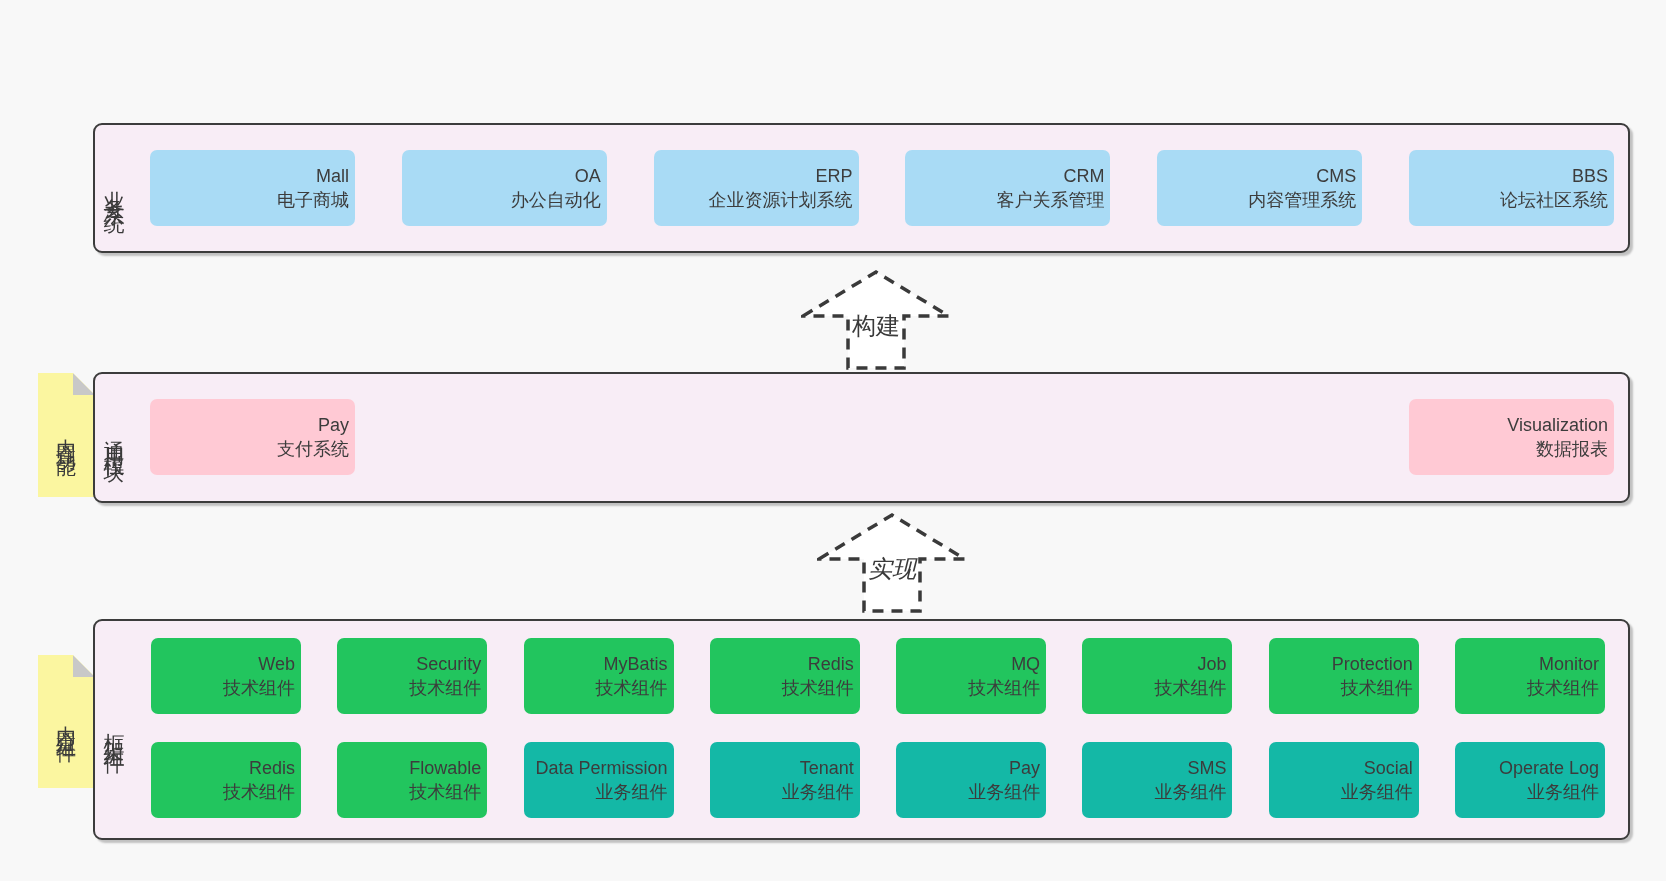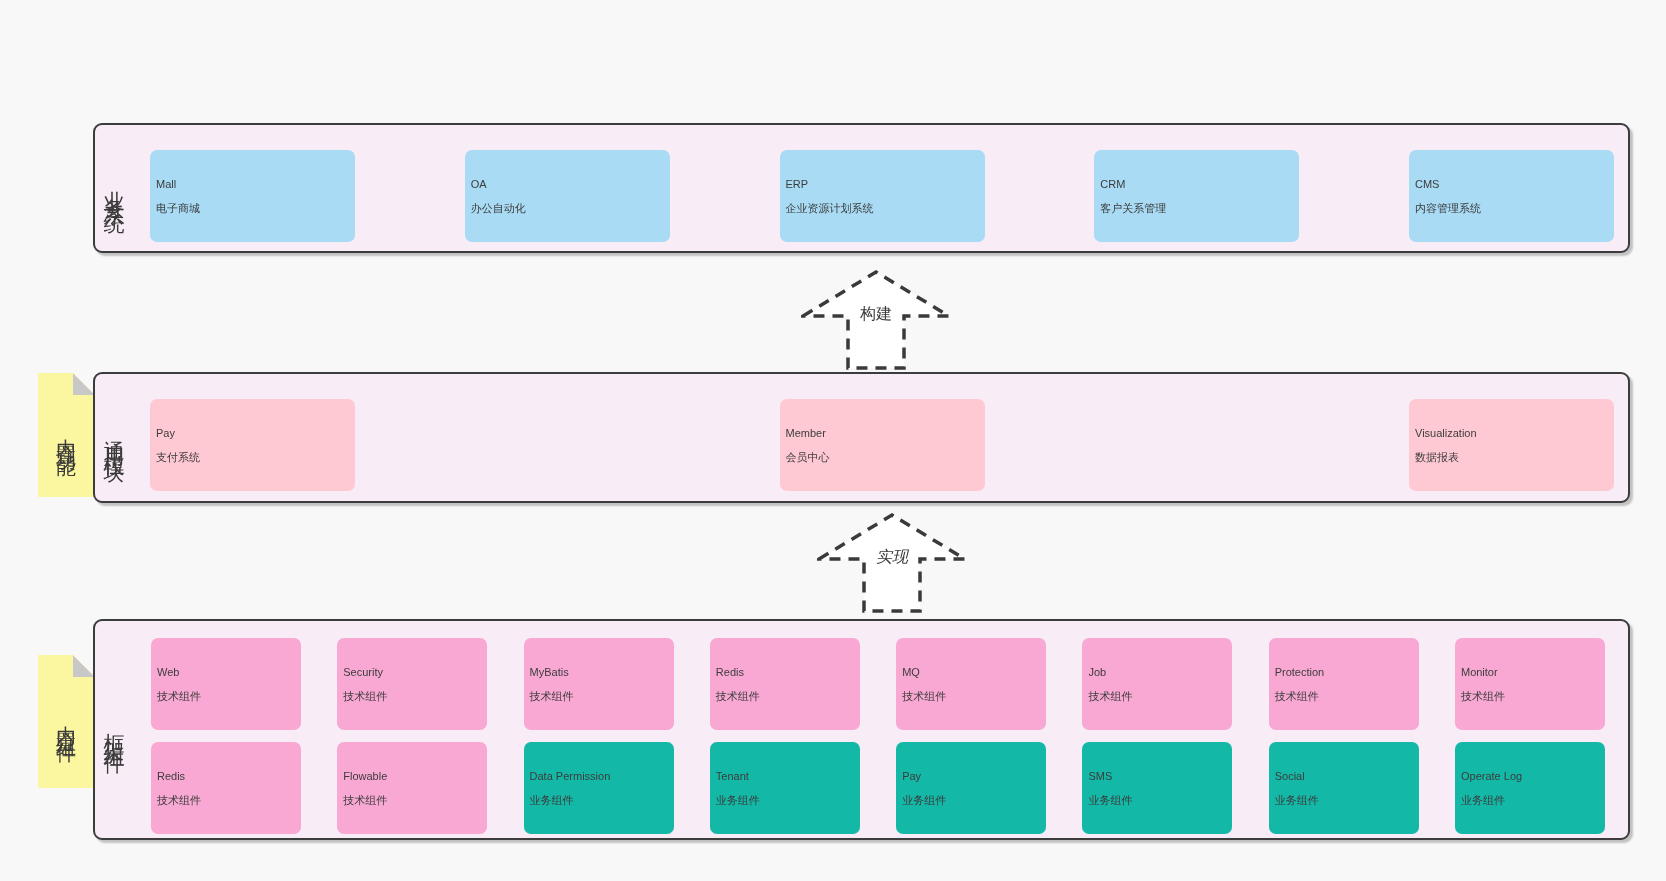--- a/index.html
+++ b/index.html
@@ -63,46 +63,46 @@
   .box-row {
     position:absolute;
     display:flex; justify-content:space-between;
   }
   .row-6 { left:55px; right:14px; top:25px; }
   .row-8 { left:56px; right:23px; }
   #components-row-1 { top:17px; }
   #components-row-2 { top:121px; }
 
   .box {
-    height:92px;
+    height:76px;
     border-radius:7px;
     display:flex; flex-direction:column;
-    align-items:flex-start; justify-content:center;
+    align-items:flex-end; justify-content:center;
     text-align:center;
-    font-size:11px; line-height:24px;
+    font-size:18px; line-height:24px;
     padding:2px 6px;
   }
   .row-6 .box { width:205px; }
   .row-8 .box { width:150px; }
 
   .box--blue       { background:#a9dbf5; }
   .box--red        { background:#f0656a; }
   .box--pink       { background:#ffc9d4; }
-  .box--green      { background:#f9a8d4; }
+  .box--green      { background:#22c55e; }
   .box--lightgreen { background:#14b8a6; }
 
   
   .arrow { position:absolute; width:150px; height:104px; z-index:1; }
   #arrow-build     { left:801px; top:268px; }
   #arrow-implement { left:817px; top:511px;font-style:italic; }
   .arrow svg { display:block; width:150px; height:104px; }
   .arrow-label {
-    position:absolute; left:50%; top:36px;
+    position:absolute; left:50%; top:42px;
     transform:translateX(-50%);
-    font-size:16px; color:#3a3a3a; white-space:nowrap;
+    font-size:24px; color:#3a3a3a; white-space:nowrap;
   }
 </style>
 </head>
 <body>
 
 <div class="canvas">
 
   <div class="note" id="note-modules">
     <span class="note-fold"></span>
     <span class="note-text">内置功能</span>
@@ -128,44 +128,44 @@
           <span class="box-title">ERP</span>
           <span class="box-subtitle">企业资源计划系统</span>
         </div>
         <div class="box box--blue">
           <span class="box-title">CRM</span>
           <span class="box-subtitle">客户关系管理</span>
         </div>
         <div class="box box--blue">
           <span class="box-title">CMS</span>
           <span class="box-subtitle">内容管理系统</span>
+        </div>
+        <div class="box box--blue">
+          <span class="box-title">BBS</span>
+          <span class="box-subtitle">论坛社区系统</span>
         </div>
       </div>
   </section>
 
   <div class="arrow" id="arrow-build">
     <svg viewBox="0 0 150 104">
       <path d="M2 48 L75 4 L148 48 L103 48 L103 100 L47 100 L47 48 Z" fill="#ffffff" stroke="#3a3a3a" stroke-width="3.5" stroke-dasharray="11 8"></path>
     </svg>
     <span class="arrow-label">构建</span>
   </div>
 
   <section class="panel" id="panel-modules">
     <div class="panel-label">通用模块</div>
     <div class="box-row row-6">
 
         <div class="box box--pink">
           <span class="box-title">Pay</span>
           <span class="box-subtitle">支付系统</span>
         </div>
         <div class="box box--pink">
-          <span class="box-title">Member</span>
-          <span class="box-subtitle">会员中心</span>
-        </div>
-        <div class="box box--pink">
           <span class="box-title">Visualization</span>
           <span class="box-subtitle">数据报表</span>
         </div>
       </div>
   </section>
 
   <div class="arrow" id="arrow-implement">
     <svg viewBox="0 0 150 104">
       <path d="M2 48 L75 4 L148 48 L103 48 L103 100 L47 100 L47 48 Z" fill="#ffffff" stroke="#3a3a3a" stroke-width="3.5" stroke-dasharray="11 8"></path>
     </svg>

